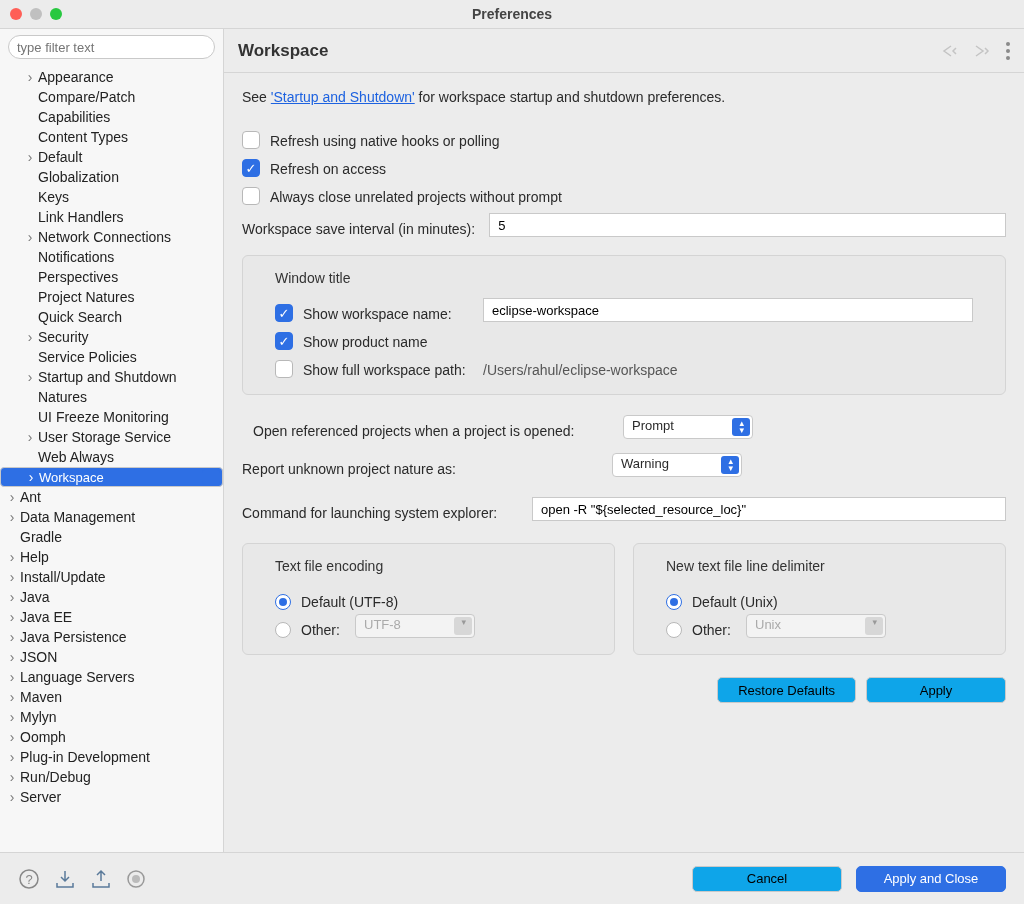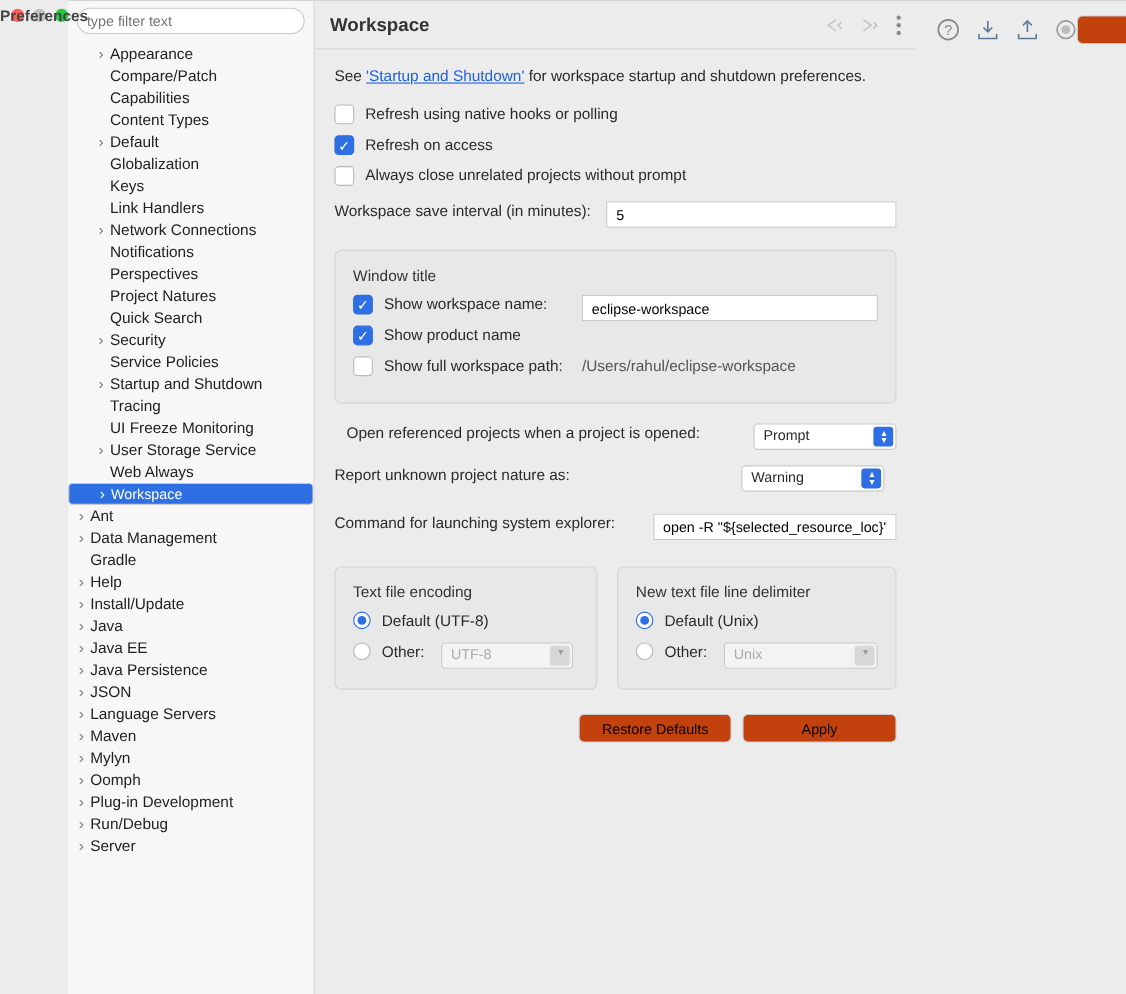--- a/index.html
+++ b/index.html
@@ -1,17 +1,17 @@
 <!DOCTYPE html>
 <html><head>
 <meta charset="utf-8">
 <style>
 * { box-sizing: border-box; margin: 0; padding: 0; font-family: -apple-system, BlinkMacSystemFont, "Segoe UI", Helvetica, Arial, sans-serif; }
 html, body { width: 1024px; height: 904px; background: #ececec; color: #222; }
-.window { width: 1024px; height: 904px; display: flex; flex-direction: row; background: #ececec; }
+.window { width: 1024px; height: 904px; display: flex; flex-direction: column; background: #ececec; }
 .titlebar { height: 28px; display: flex; align-items: center; position: relative; }
 .traffic { display: flex; gap: 8px; padding-left: 10px; }
 .dot { width: 12px; height: 12px; border-radius: 50%; }
 .dot.red { background: #ff5f57; }
 .dot.yellow { background: #c0c0c0; }
 .dot.green { background: #28c840; }
 .title { position: absolute; left: 0; right: 0; text-align: center; font-weight: 600; font-size: 14px; color: #444; }
 .body { flex: 1; display: flex; border-top: 1px solid #d5d5d5; min-height: 0; }
 .sidebar { width: 224px; border-right: 1px solid #d5d5d5; display: flex; flex-direction: column; background: #f7f7f7; }
 .filter { margin: 6px 8px; }
@@ -28,42 +28,42 @@
 .content { flex: 1; display: flex; flex-direction: column; min-width: 0; }
 .content-header { height: 44px; border-bottom: 1px solid #d5d5d5; display: flex; align-items: center; padding: 0 14px; justify-content: space-between; }
 .content-header h2 { font-size: 17px; font-weight: 700; color: #333; }
 .hdr-icons { display: flex; align-items: center; gap: 10px; color: #b8b8b8; }
 .hicon svg { display:block; }
 .menuicon { display:flex; flex-direction:column; gap:3px; }
 .menuicon .d { width:4px; height:4px; border-radius:50%; background:#8a8a8a; }
 .pane { flex: 1; overflow: auto; padding: 16px 18px 10px 18px; font-size: 14px; color: #2a2a2a; }
 .intro a { color: #1d62e0; text-decoration: underline; margin-top: 32px; }
 .block { margin-top: 18px; }
-.row { display: flex; align-items: flex-start; min-height: 26px; margin: 2px 0; }
+.row { display: flex; align-items: flex-end; min-height: 26px; margin: 2px 0; }
 .chk { width: 18px; height: 18px; border: 1px solid #b8b8b8; border-radius: 4px; margin-right: 10px; background: #fff; display:inline-flex; align-items:center; justify-content:center; flex-shrink:0; }
 .chk.on { background: #2e6fe4; border-color:#2e6fe4; }
 .chk.on::after { content:"✓"; color:#fff; font-size:13px; line-height:1; }
 .radio { width:16px; height:16px; border:1px solid #b8b8b8; border-radius:50%; margin-right:10px; background:#fff; display:inline-flex; align-items:center; justify-content:center; flex-shrink:0;}
 .radio.on { border-color:#2e6fe4; }
 .radio.on::after { content:""; width:8px; height:8px; border-radius:50%; background:#2e6fe4; }
 .txtinput { border:1px solid #c9c9c9; background:#fff; height:24px; padding:2px 8px; font-size:13px; }
 .muted { color:#555; }
-.group { background:#e8e8e8; border:1px solid #d4d4d4; border-radius:6px; padding:14px 16px; }
+.group { background:#e8e8e8; border:1px solid #d4d4d4; border-radius:6px; padding:14px 32px; }
 .group .gtitle { font-size:14px; margin-bottom:10px; color:#333; }
 .sel { height:24px; border:1px solid #c9c9c9; border-radius:4px; background:#fff; padding:2px 22px 2px 8px; font-size:13px; position:relative; display:inline-block; }
 .sel::after { content:""; position:absolute; right:2px; top:2px; bottom:2px; width:18px; background:#2e6fe4; border-radius:3px; }
 .sel::before { content:""; position:absolute; right:6px; top:50%; width:0; height:0; z-index:1;}
 .sel .caret { position:absolute; right:8px; top:4px; color:#fff; font-size:9px; line-height:7px; z-index:2; }
 .sel.disabled { color:#aaa; background:#f3f3f3;}
 .sel.disabled::after { background:#d7d7d7; }
 .sel.disabled .caret { color:#999; }
 .two { display:flex; gap:18px; margin-top:22px; }
 .two .group { flex:1; }
 .btnrow { display:flex; justify-content:flex-end; gap:10px; margin-top:22px; }
-.btn { height:26px; padding:0 20px; border:1px solid #c9c9c9; border-radius:5px; background:#c2410c; font-size:13px; cursor:default; }
+.btn { height:26px; padding:0 20px; border:1px solid #c9c9c9; border-radius:5px; background:#0ea5e9; font-size:13px; cursor:default; }
 .btn.primary { background:#2e6fe4; color:#fff; border-color:#2e6fe4; }
 .footer { border-top:1px solid #d5d5d5; height:52px; display:flex; align-items:center; justify-content:space-between; padding:0 18px; }
 .ft-icons { display:flex; gap:14px; align-items:center; }
 .ft-icons svg { display:block; }
 .ft-btns { display:flex; gap:14px; }
 </style>
 </head>
 <body>
 
 <div class="window">
@@ -141,21 +141,21 @@
           <div class="node d1">
             <span class="arrow blank">›</span>
             <span class="lbl">Service Policies</span>
           </div>
           <div class="node d1">
             <span class="arrow">›</span>
             <span class="lbl">Startup and Shutdown</span>
           </div>
           <div class="node d1">
             <span class="arrow blank">›</span>
-            <span class="lbl">Tracing</span>
+            <span class="lbl">Natures</span>
           </div>
           <div class="node d1">
             <span class="arrow blank">›</span>
             <span class="lbl">UI Freeze Monitoring</span>
           </div>
           <div class="node d1">
             <span class="arrow">›</span>
             <span class="lbl">User Storage Service</span>
           </div>
           <div class="node d1">

